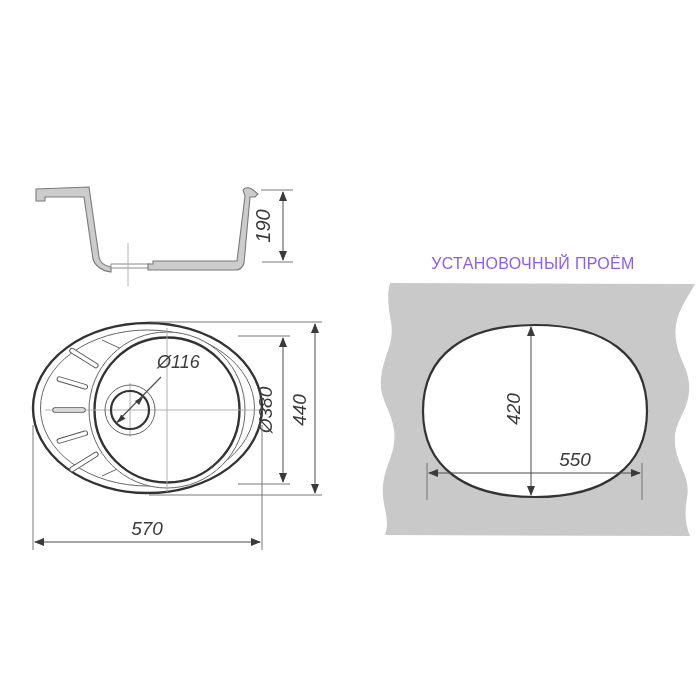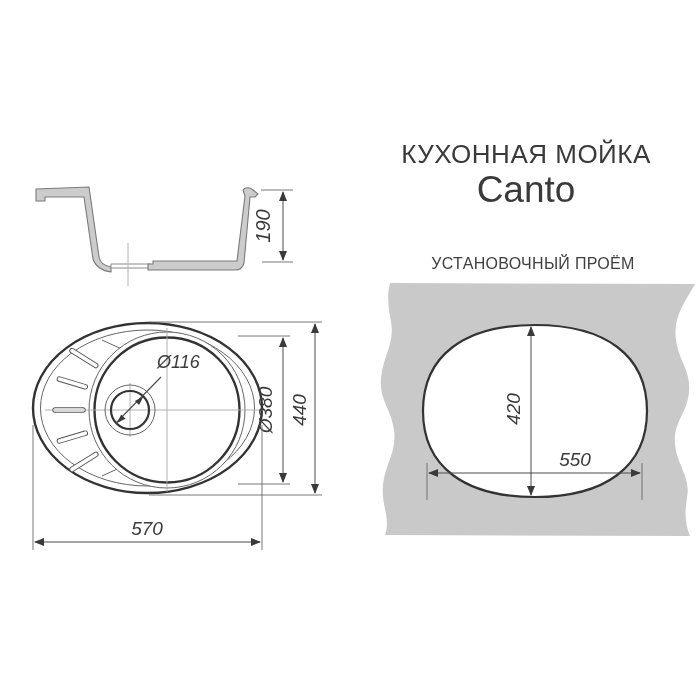--- a/index.html
+++ b/index.html
@@ -4,21 +4,21 @@
 <style>
   html,body{margin:0;padding:0;background:#fff;}
   .stage{
     position:relative;width:700px;height:700px;background:#ffffff;
     font-family:"Liberation Sans", sans-serif;color:#3b3b3b;overflow:hidden;
   }
   .abs{position:absolute;}
   .title-block{left:370px;top:140px;width:312px;text-align:center;}
   .title-cat{font-size:26px;font-weight:400;letter-spacing:.5px;color:#3a3a3a;line-height:1.1;}
   .title-model{font-size:37px;font-weight:400;color:#3a3a3a;line-height:1.15;}
-  .cutout-label{left:383px;top:255px;width:300px;text-align:center;font-size:16px;color:#404040;letter-spacing:.3px;}
+  .cutout-label{left:383px;top:255px;width:300px;text-align:center;font-size:16px;color:#8b5cf6;letter-spacing:.3px;}
   svg text{font-family:"Liberation Sans", sans-serif;font-style:italic;fill:#3b3b3b;}
   .dimline{stroke:#4a4a4a;stroke-width:1;}
   .extline{stroke:#6a6a6a;stroke-width:0.9;}
   .cline{stroke:#a9a9a9;stroke-width:0.9;}
 </style>
 </head>
 <body>
 
 <div class="stage">
 
@@ -36,24 +36,20 @@
     <path d="M 123,90 L 123,84 L 128,84 L 128,81 L 212,81 L 220,16 L 218,10 C 220,7 225,7 228,10 L 233,14 L 230,17 L 225,17 L 219,83 C 218,87 216,90 210,90 Z" fill="#cccccc" stroke="#7a7a7a" stroke-width="1.1"></path>
 
     <line class="cline" x1="103" y1="63" x2="103" y2="106"></line>
 
     <line class="extline" x1="236" y1="10" x2="268" y2="10"></line>
     <line class="extline" x1="237" y1="82" x2="268" y2="82"></line>
     <line class="dimline" x1="258" y1="12" x2="258" y2="80" marker-start="url(#arrX)" marker-end="url(#arrX)"></line>
     <text x="245" y="46" font-size="20" text-anchor="middle" transform="rotate(-90 245 46)">190</text>
   </svg>
 
-  <div class="abs title-block">
-    <div class="title-cat">КУХОННАЯ МОЙКА</div>
-    <div class="title-model">Canto</div>
-  </div>
   <div class="abs cutout-label">УСТАНОВОЧНЫЙ ПРОЁМ</div>
 
   <svg class="abs" style="left:20px;top:315px;" width="310" height="245" viewBox="0 0 310 245">
     <defs>
       <marker id="arrT" viewBox="0 0 10 8" refX="9" refY="4" markerWidth="10" markerHeight="8" orient="auto-start-reverse">
         <path d="M0,0 L10,4 L0,8 Z" fill="#3a3a3a"></path>
       </marker>
     </defs>
 
     <ellipse cx="127.5" cy="93" rx="114.5" ry="85" fill="#ffffff" stroke="#333333" stroke-width="2.4"></ellipse>

